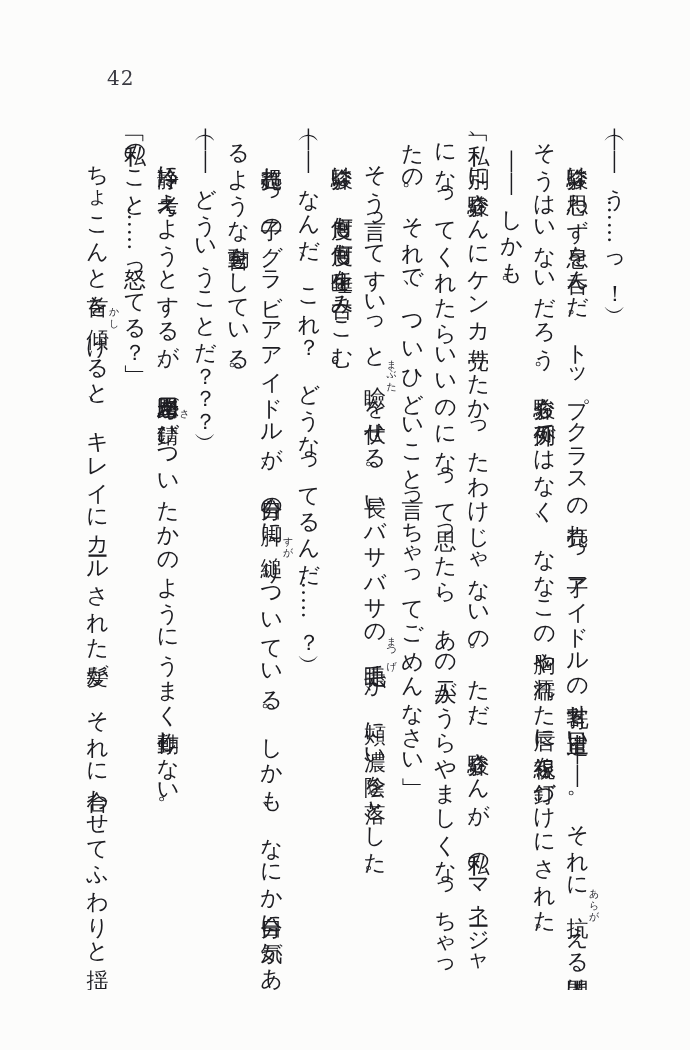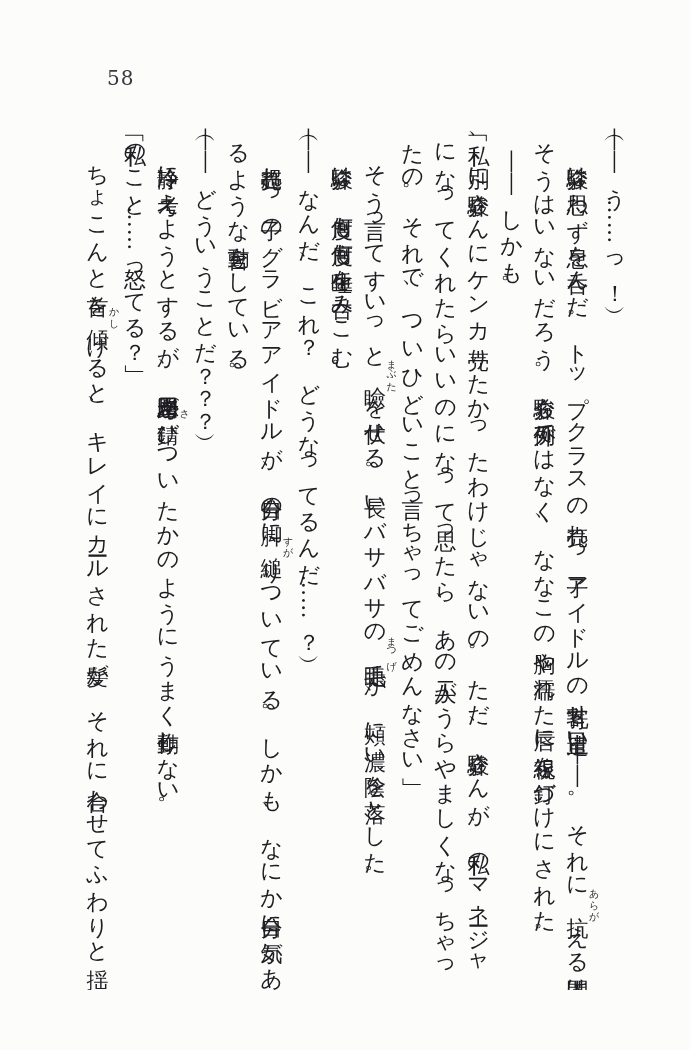--- a/index.html
+++ b/index.html
@@ -57,21 +57,21 @@
     letter-spacing: 0;
     line-height: 1;
     color: #2b2b32;
     font-family: "DejaVu Serif", "Liberation Serif", serif;
   }
 </style>
 </head>
 <body>
 
 <div class="page">
-  <div class="page-number">58</div>
+  <div class="page-number">42</div>
   <div class="text-body">
       <p class="para">（――う……っ！）</p>
       <p class="para">　駿介は思わず息を呑んだ。トップクラスの売れっ子アイドルの乳寄せ上目遣い――。それに<ruby>抗<rt>あらが</rt></ruby>える人間はそうはいないだろう。駿介も例外ではなく、ななこの胸や濡れた唇に視線を釘づけにされた。</p>
       <p class="para">　――しかも。</p>
       <p class="para">「私、別に駿介さんにケンカ売りたかったわけじゃないの。ただ、駿介さんが、私のマネージャになってくれたらいいのになって思ったら、あの二人がうらやましくなっちゃったの。それで、ついひどいこと言っちゃってごめんなさい」</p>
       <p class="para">　そう言ってすいっと<ruby>瞼<rt>まぶた</rt></ruby>を伏せる。長いバサバサの<ruby>睫毛<rt>まつげ</rt></ruby>が、頰に濃い陰を落とした。</p>
       <p class="para">　駿介は、何度も何度も生唾を呑みこむ。</p>
       <p class="para">（――なんだ、これ？　どうなってるんだ……？）</p>
       <p class="para">　超売れっ子のグラビアアイドルが、自分の脚に<ruby>縋<rt>すが</rt></ruby>りついている。しかも、なにか自分に気があるような言動をしている。</p>
       <p class="para">（――どういうことだ？？？）</p>

